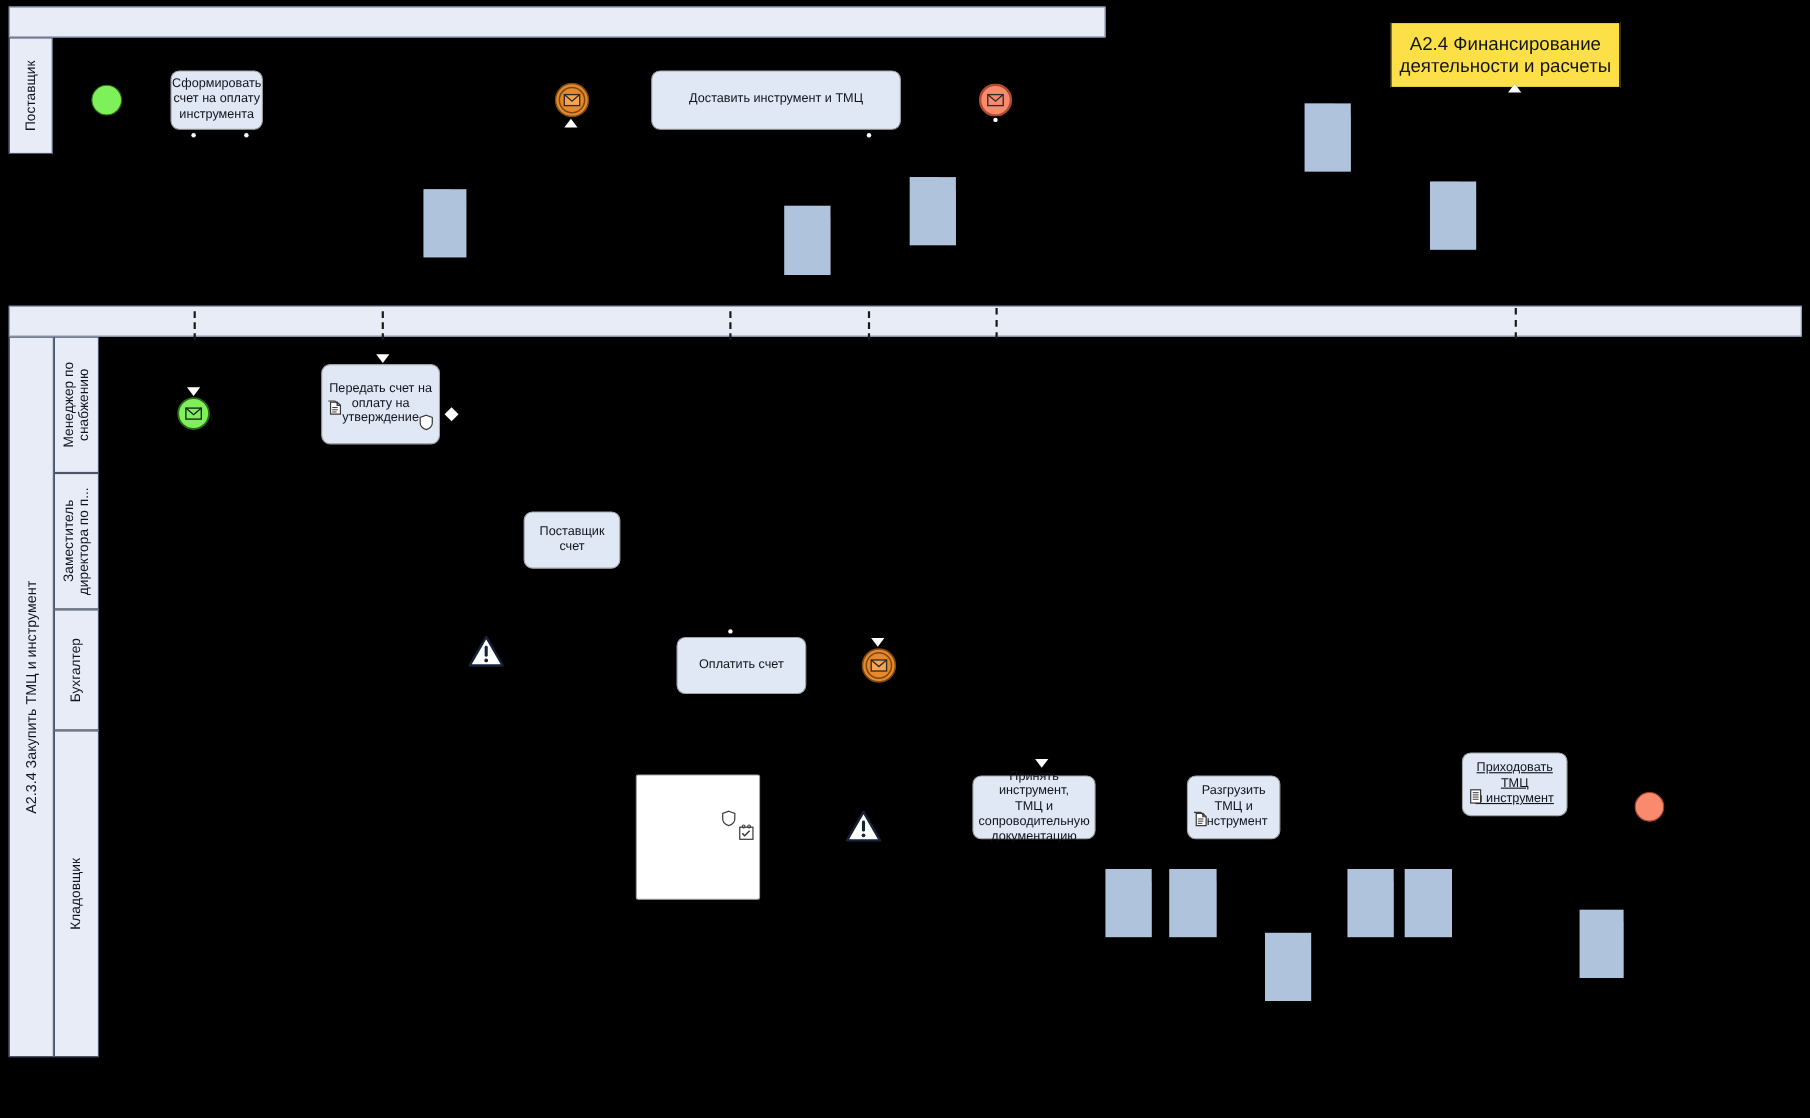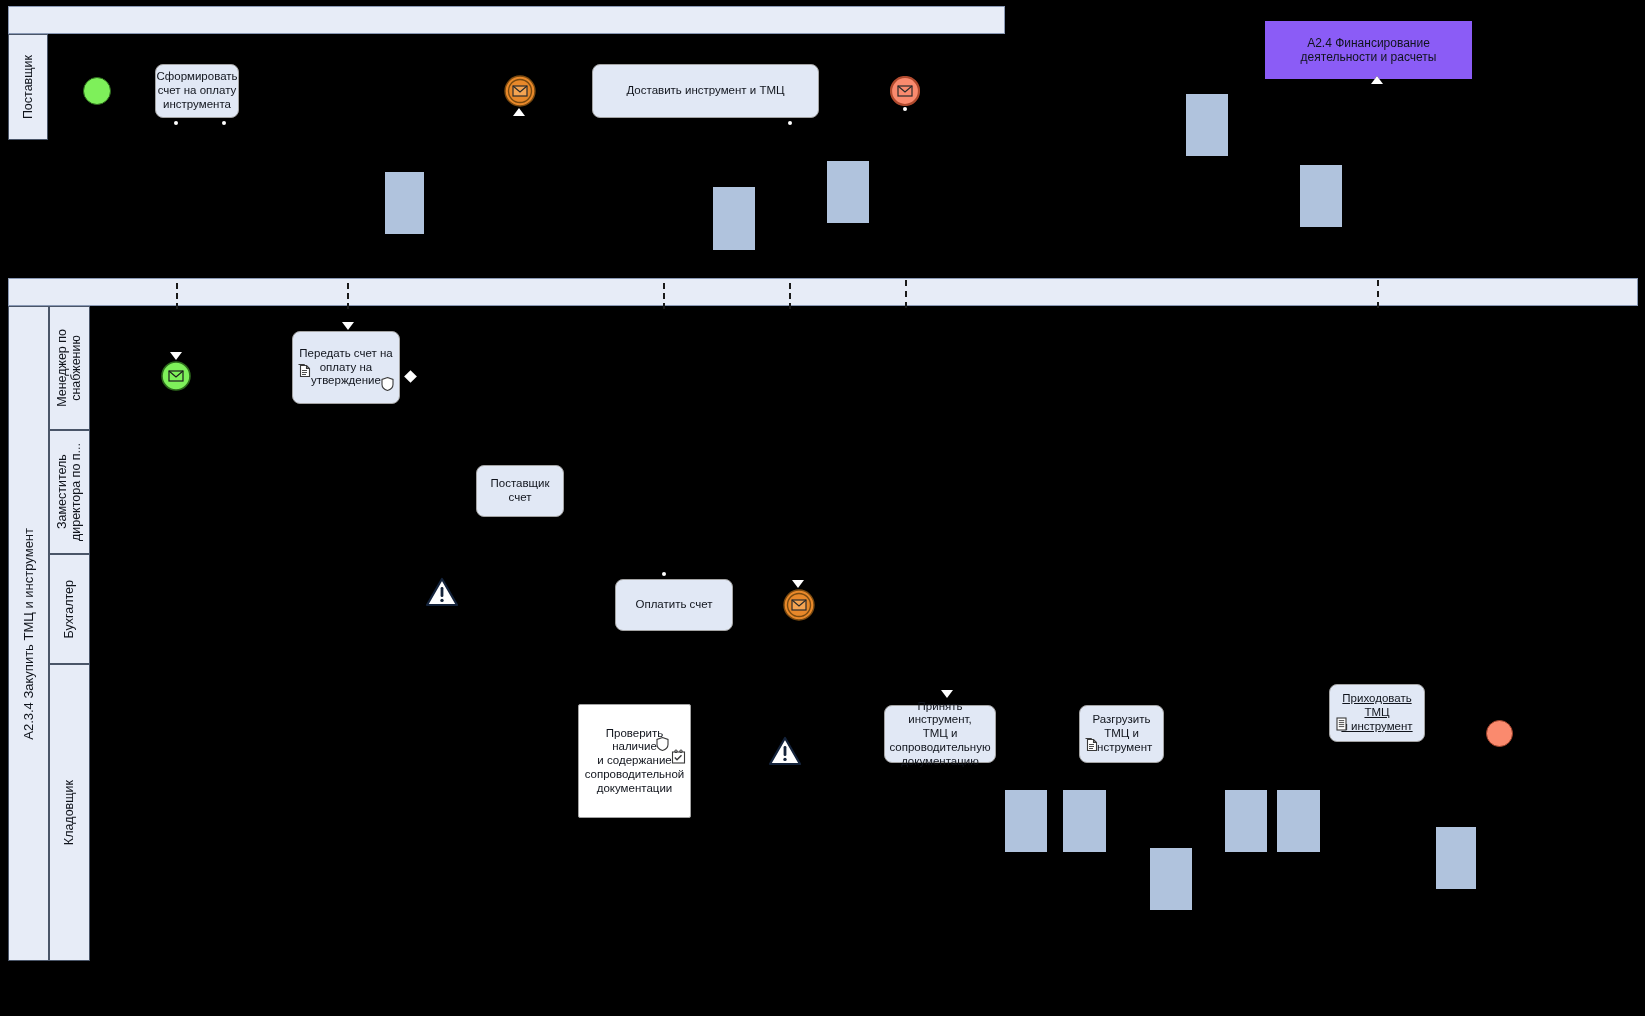--- a/index.html
+++ b/index.html
@@ -76,24 +76,24 @@
     font-size: 11.5px;
     line-height: 1.2;
     padding: 3px 5px;
     white-space: pre-line;
   }
   .task.white {
     background: #ffffff;
     border-radius: 2px;
   }
   .task.plain {
-    background: #8b5cf6;
+    background: #fde047;
     border: 1px solid #000000;
     border-radius: 0;
-    font-size: 12px;
+    font-size: 17px;
   }
   .task-icons {
     position: absolute;
     top: 3px;
     left: 4px;
     right: 4px;
     height: 16px;
     pointer-events: none;
   }
   .ic {
@@ -328,24 +328,20 @@
       </span>
       <span class="ic" style="right:0;">
         <svg width="15" height="16" viewBox="0 0 15 16">
           <rect x="1.5" y="3" width="12" height="11" fill="#ffffff" stroke="#3a3a3a" stroke-width="1.1"></rect>
           <circle cx="5" cy="2.3" r="1.3" fill="none" stroke="#3a3a3a" stroke-width="1"></circle>
           <circle cx="10" cy="2.3" r="1.3" fill="none" stroke="#3a3a3a" stroke-width="1"></circle>
           <path d="M3.8 8.6 L6 10.8 L10.5 6.3" fill="none" stroke="#3a3a3a" stroke-width="1.4"></path>
         </svg>
       </span>
     </span>
-    <span>Проверить наличие
-и содержание
-сопроводительной
-документации</span>
   </div>
 
   <div class="warn" style="left:768px; top:734px;">
     <svg width="34" height="34" viewBox="0 0 34 34">
       <path d="M17 4 L32 30 H2 Z" fill="#ffffff" stroke="#14233b" stroke-width="2.2" stroke-linejoin="round"></path>
       <rect x="15.6" y="12" width="2.8" height="10" rx="1.3" fill="#14233b"></rect>
       <circle cx="17" cy="25.4" r="1.7" fill="#14233b"></circle>
     </svg>
   </div>
 

